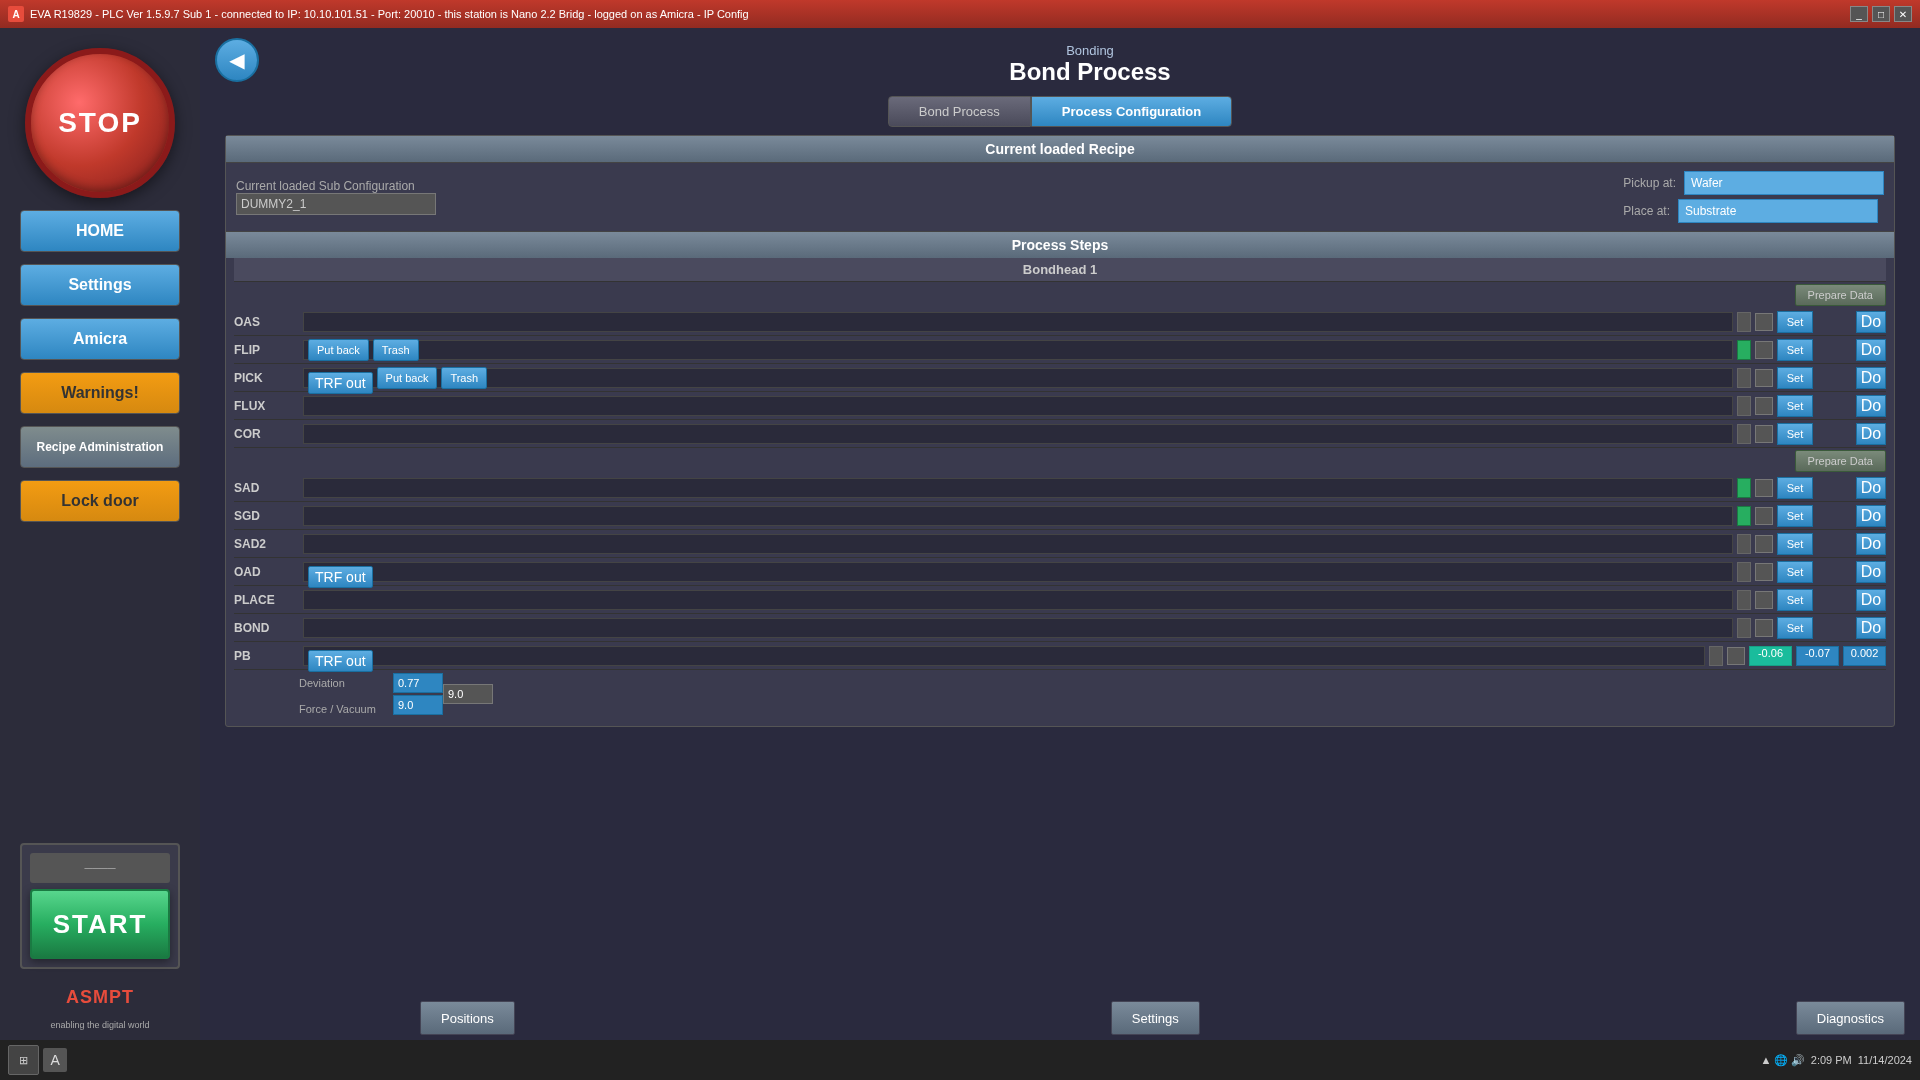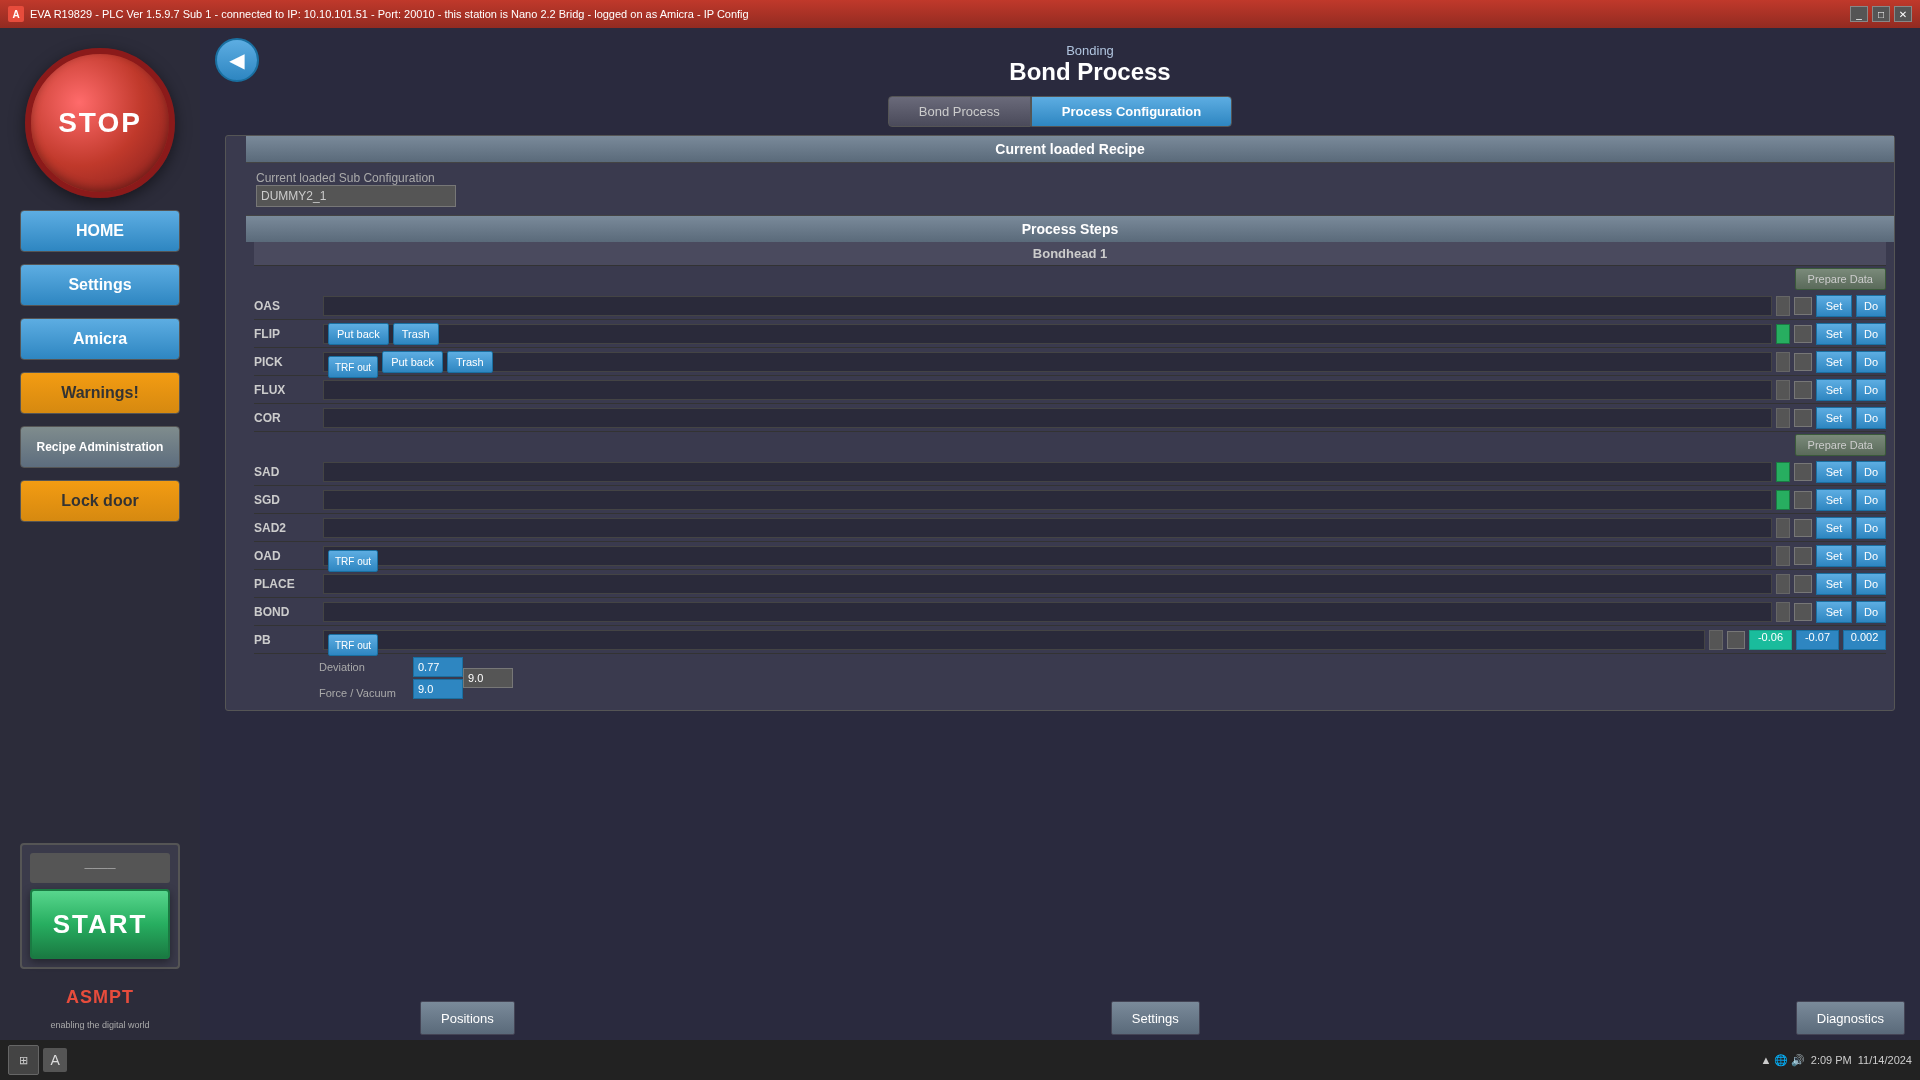--- a/index.html
+++ b/index.html
@@ -366,24 +366,25 @@
       font-size: 11px;
       cursor: pointer;
       display: flex; align-items: center; justify-content: center;
       flex-shrink: 0;
     }
     .step-do-btn {
       width: 30px; height: 22px;
       background: linear-gradient(to bottom, #5dade2, #2e86c1);
       border: 1px solid #1a6fa0;
       color: white;
-      font-size: 11px;
+      font-size: 16px;
       cursor: pointer;
       display: flex; align-items: center; justify-content: center;
       flex-shrink: 0;
+      margin-left: 39px;
     }
 
     .step-action-btn {
       height: 22px;
       padding: 0 8px;
       background: linear-gradient(to bottom, #5dade2, #2e86c1);
       border: 1px solid #1a6fa0;
       color: white;
       font-size: 11px;
       cursor: pointer;
@@ -432,21 +433,21 @@
       border: 1px solid #445;
     }
 
     
     .trf-btn {
       height: 22px;
       padding: 0 6px;
       background: linear-gradient(to bottom, #5dade2, #2e86c1);
       border: 1px solid #1a6fa0;
       color: white;
-      font-size: 10px;
+      font-size: 14px;
       cursor: pointer;
       border-radius: 2px;
       flex-shrink: 0;
       margin-top: 11px;
     }
 
     
     .pb-val {
       height: 20px;
       width: 43px;
@@ -508,29 +509,39 @@
   <div class="page-header" style="margin-left:60px;">
     <div class="page-header-sub">Bonding</div>
     <div class="page-header-title">Bond Process</div>
   </div>
 
   <div class="tabs-container">
     <button class="tab-btn tab-btn-inactive">Bond Process</button>
     <button class="tab-btn tab-btn-active">Process Configuration</button>
   </div>
 
-  <div class="content-panel" style="margin: 0 10px; padding-left: 20px;">
+  <div class="content-panel" style="margin: 0 10px;">
 
     <div class="section-header">Current loaded Recipe</div>
 
     <div class="recipe-section">
       <div class="recipe-row">
         <div>
           <div class="recipe-label">Current loaded Sub Configuration</div>
           <input class="recipe-input" value="DUMMY2_1" style="">
+        </div>
+        <div style="margin-left: auto; display: flex; flex-direction: column; gap: 4px;">
+          <div class="pickup-place-item">
+            <span class="recipe-pickup-label">Pickup at:</span>
+            <div class="recipe-value-box">Wafer</div>
+          </div>
+          <div class="pickup-place-item">
+            <span class="recipe-pickup-label">Place at:</span>
+            <div class="recipe-value-box">Substrate</div>
+          </div>
         </div>
       </div>
     </div>
 
     <div class="process-header">Process Steps</div>
 
     <div class="process-steps-area" style="padding: 0 8px 8px;">
 
       <div class="bondhead-header">Bondhead 1</div>
 

